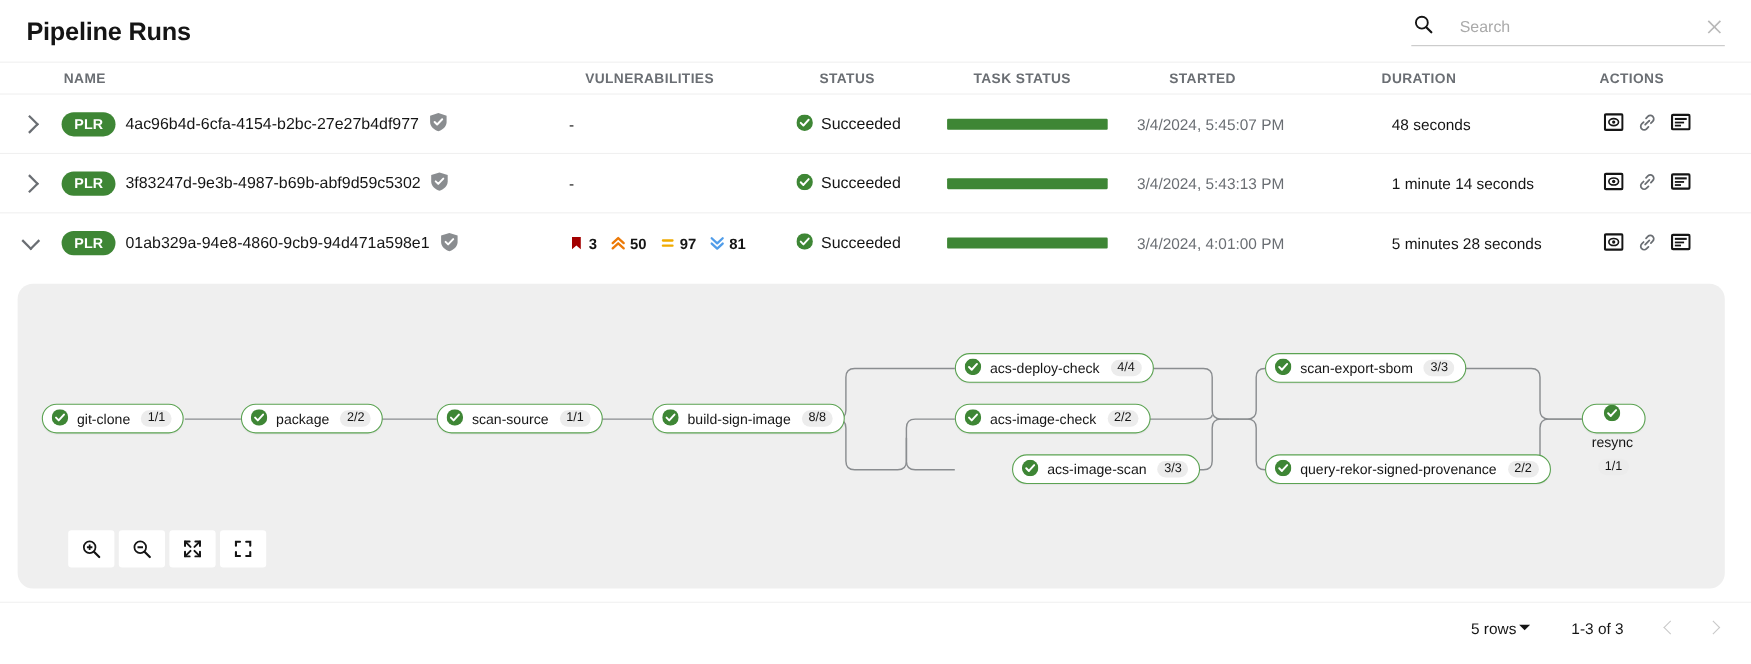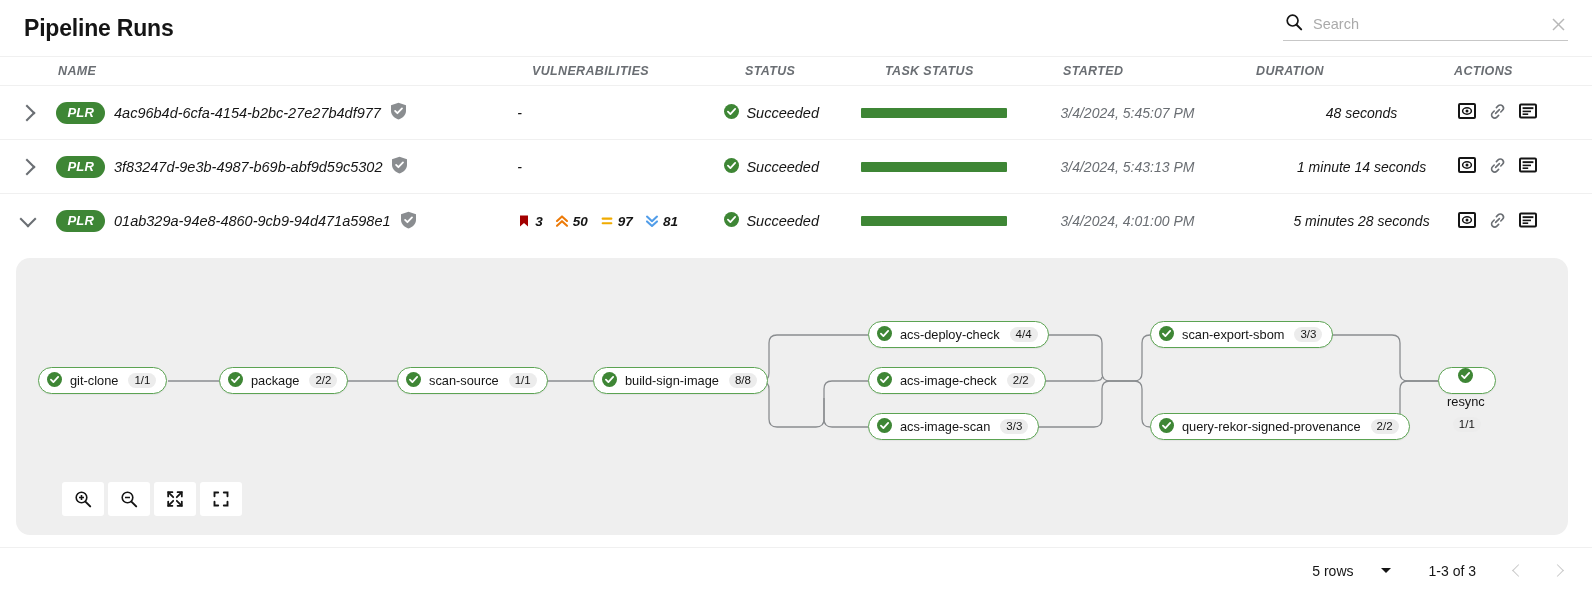--- a/index.html
+++ b/index.html
@@ -26,57 +26,56 @@
     letter-spacing: -0.2px;
     color: #151515;
   }
   .search-wrap {
     position: absolute;
     right: 24px;
     top: 10px;
     width: 285px;
     display: flex;
     align-items: center;
-    gap: 10px;
+    gap: 24px;
     border-bottom: 1px solid #c7c7c7;
     padding: 3px 2px 5px 2px;
   }
   .search-input {
     flex: 1;
     border: 0;
     outline: 0;
     font-size: 14.5px;
     font-family: "Liberation Sans", sans-serif;
     color: #151515;
     background: transparent;
     padding: 0;
   }
   .search-input::placeholder { color: #aaaaaa; }
   .icon-btn { background: none; border: 0; padding: 0; cursor: pointer; line-height: 0; }
 
   
-  .table { width: 100%; font-style: italic; }
+  .table { width: 100%; }
   .thead {
     display: flex;
     align-items: center;
     height: 30px;
     border-top: 1px solid #f0f0f0;
     border-bottom: 1px solid #f0f0f0;
     font-size: 12.5px;
     font-weight: bold;
     color: #6a6e73;
     letter-spacing: 0.35px;
   }
   .row {
     display: flex;
     align-items: center;
     height: 54px;
     border-bottom: 1px solid #f0f0f0;
     font-size: 14px;
-    text-align: center;
   }
   .row.expanded { border-bottom: none; }
 
   .c-toggle { width: 58px; display: flex; justify-content: center; align-items: center; }
   .c-name   { width: 474px; display: flex; align-items: center; gap: 9px; }
   .c-vuln   { width: 213px; display: flex; align-items: center; gap: 12px; }
   .c-status { width: 140px; display: flex; align-items: center; gap: 7px; }
   .c-task   { width: 178px; display: flex; align-items: center; }
   .c-started{ width: 193px; }
   .c-dur    { width: 198px; }
@@ -173,21 +172,21 @@
     border-top: 1px solid #f0f0f0;
     margin-top: 12px;
     height: 46px;
     display: flex;
     align-items: center;
     justify-content: flex-end;
     gap: 38px;
     padding-right: 30px;
     font-size: 14px;
   }
-  .rows-select { display: flex; align-items: center; gap: 27px; cursor: pointer; color: #151515; }
+  .rows-select { display: flex; align-items: center; gap: 2px; cursor: pointer; color: #151515; }
   .caret-down { width: 0; height: 0; border-left: 5px solid transparent; border-right: 5px solid transparent; border-top: 5px solid #151515; }
   .page-range { color: #151515; }
   .pager { display: flex; align-items: center; gap: 30px; }
   .pg-chev { width: 9px; height: 9px; border-right: 1.6px solid #c9c9c9; border-bottom: 1.6px solid #c9c9c9; cursor: pointer; }
   .pg-chev.prev { transform: rotate(135deg); }
   .pg-chev.next { transform: rotate(-45deg); }
 </style>
 </head>
 <body>
 
@@ -454,21 +453,21 @@
         <span class="count">4/4</span>
       </div>
       <div class="node" style="left: 852px; top: 109px;">
         <span><svg width="15" height="15" viewBox="0 0 16 16">
             <circle cx="8" cy="8" r="8" fill="#3e8635"></circle>
             <path d="M4.2 8.2 L6.8 10.8 L11.9 5.2" fill="none" stroke="#fff" stroke-width="1.9" stroke-linecap="round" stroke-linejoin="round"></path>
           </svg></span>
         <span>acs-image-check</span>
         <span class="count">2/2</span>
       </div>
-      <div class="node" style="left: 852px; top: 155px;">
+      <div class="node" style="left: 904px; top: 155px;">
         <span><svg width="15" height="15" viewBox="0 0 16 16">
             <circle cx="8" cy="8" r="8" fill="#3e8635"></circle>
             <path d="M4.2 8.2 L6.8 10.8 L11.9 5.2" fill="none" stroke="#fff" stroke-width="1.9" stroke-linecap="round" stroke-linejoin="round"></path>
           </svg></span>
         <span>acs-image-scan</span>
         <span class="count">3/3</span>
       </div>
       <div class="node" style="left: 1134px; top: 63px;">
         <span><svg width="15" height="15" viewBox="0 0 16 16">
             <circle cx="8" cy="8" r="8" fill="#3e8635"></circle>

